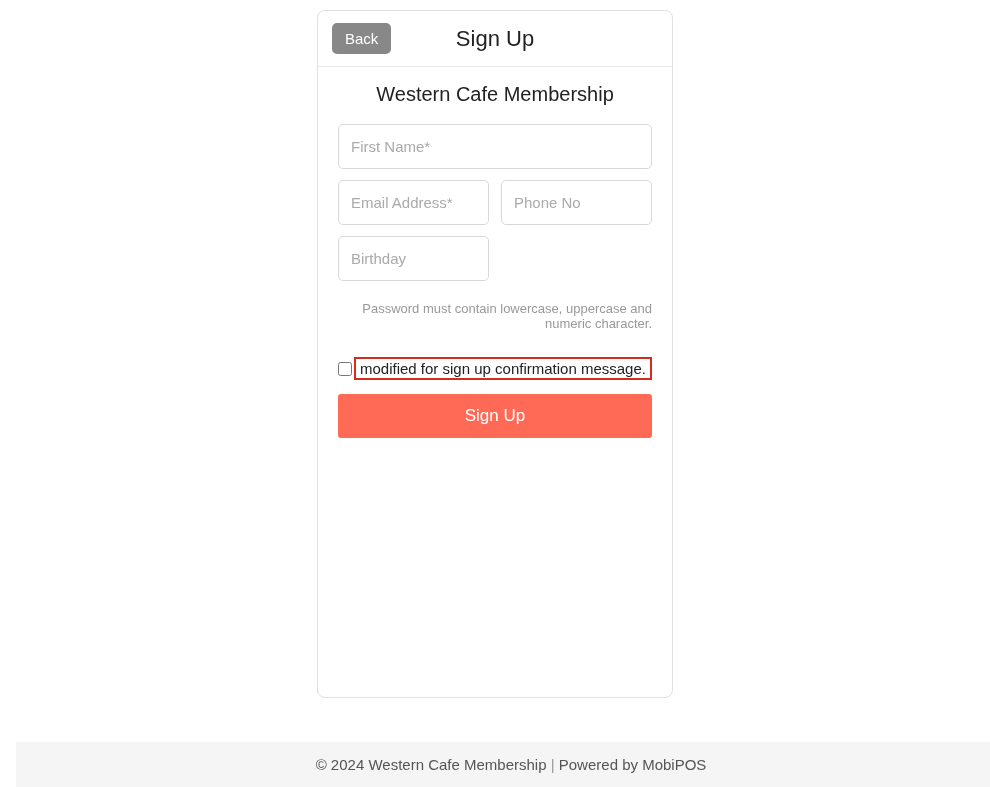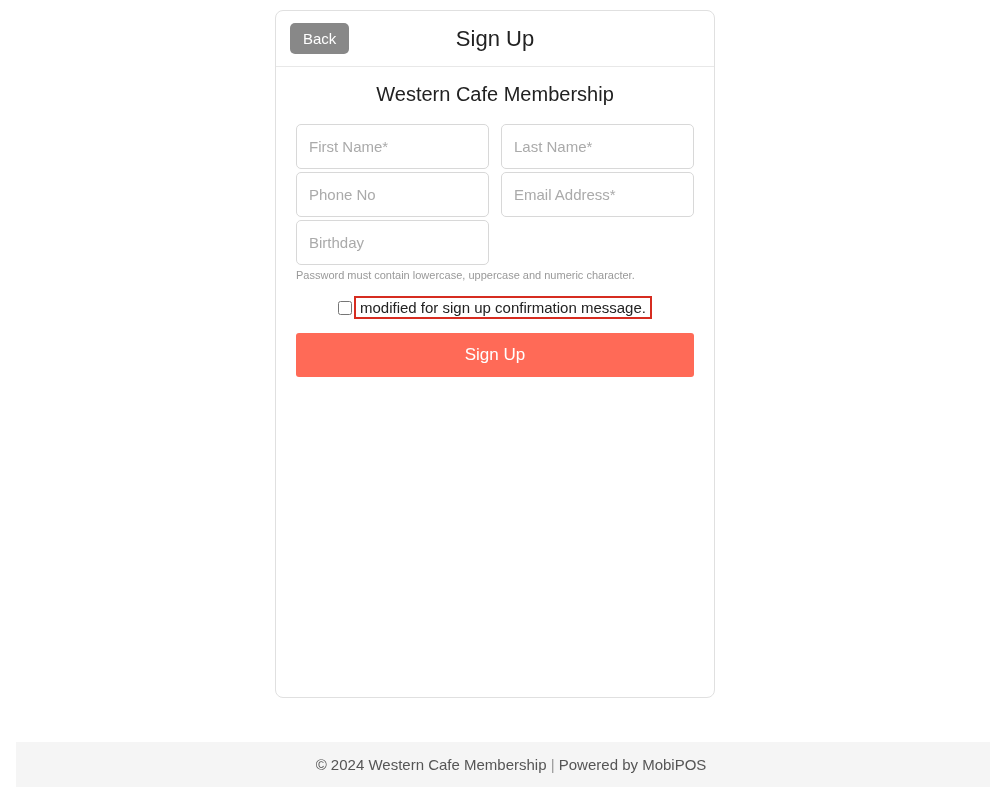--- a/index.html
+++ b/index.html
@@ -8,21 +8,21 @@
       padding: 0;
     }
     body {
       font-family: -apple-system, BlinkMacSystemFont, "Segoe UI", Helvetica, Arial, sans-serif;
       background: #ffffff;
       width: 990px;
       height: 787px;
       position: relative;
     }
     .card {
-      width: 440px;
+      width: 356px;
       margin: 10px auto 0;
       border: 1px solid #e0e0e0;
       border-radius: 8px;
       background: #fff;
       overflow: hidden;
     }
     .card-header {
       display: flex;
       align-items: center;
       padding: 12px 14px;
@@ -53,46 +53,46 @@
     .membership-title {
       text-align: center;
       font-size: 20px;
       font-weight: 500;
       color: #222;
       margin-bottom: 18px;
     }
     .form-row {
       display: flex;
       gap: 12px;
-      margin-bottom: 3px;
+      margin-bottom: 11px;
     }
     .form-row .input-wrap {
       flex: 1;
     }
     .form-row.single .input-wrap {
       flex: 0 0 calc(50% - 6px);
     }
     .text-input {
       width: 100%;
       padding: 13px 12px;
       font-size: 15px;
       border: 1px solid #d8d8d8;
       border-radius: 5px;
       color: #333;
       background: #fff;
     }
     .text-input::placeholder {
       color: #aaaaaa;
     }
     .password-hint {
-      font-size: 11px;
+      font-size: 13px;
       color: #999;
-      text-align: left;
+      text-align: right;
       margin-top: -2px;
-      margin-bottom: 15px;
+      margin-bottom: 26px;
     }
     .consent-row {
       display: flex;
       align-items: center;
       margin-bottom: 14px;
       justify-content: center;
     }
     .consent-checkbox {
       width: 14px;
       height: 14px;
@@ -142,31 +142,28 @@
     <button class="back-button">Back</button>
     <div class="title">Sign Up</div>
   </div>
   <div class="card-body">
     <div class="membership-title">Western Cafe Membership</div>
 
     <div class="form-row">
       <div class="input-wrap">
         <input type="text" class="text-input" placeholder="First Name*" style="">
       </div>
-      <div class="input-wrap">
-        <input type="text" class="text-input" placeholder="Last Name*" style="">
-      </div>
     </div>
 
     <div class="form-row">
       <div class="input-wrap">
-        <input type="text" class="text-input" placeholder="Phone No" style="">
+        <input type="text" class="text-input" placeholder="Email Address*" style="">
       </div>
       <div class="input-wrap">
-        <input type="text" class="text-input" placeholder="Email Address*" style="">
+        <input type="text" class="text-input" placeholder="Phone No" style="">
       </div>
     </div>
 
     <div class="form-row single">
       <div class="input-wrap">
         <input type="text" class="text-input" placeholder="Birthday" style="">
       </div>
     </div>
 
     <div class="form-row">

